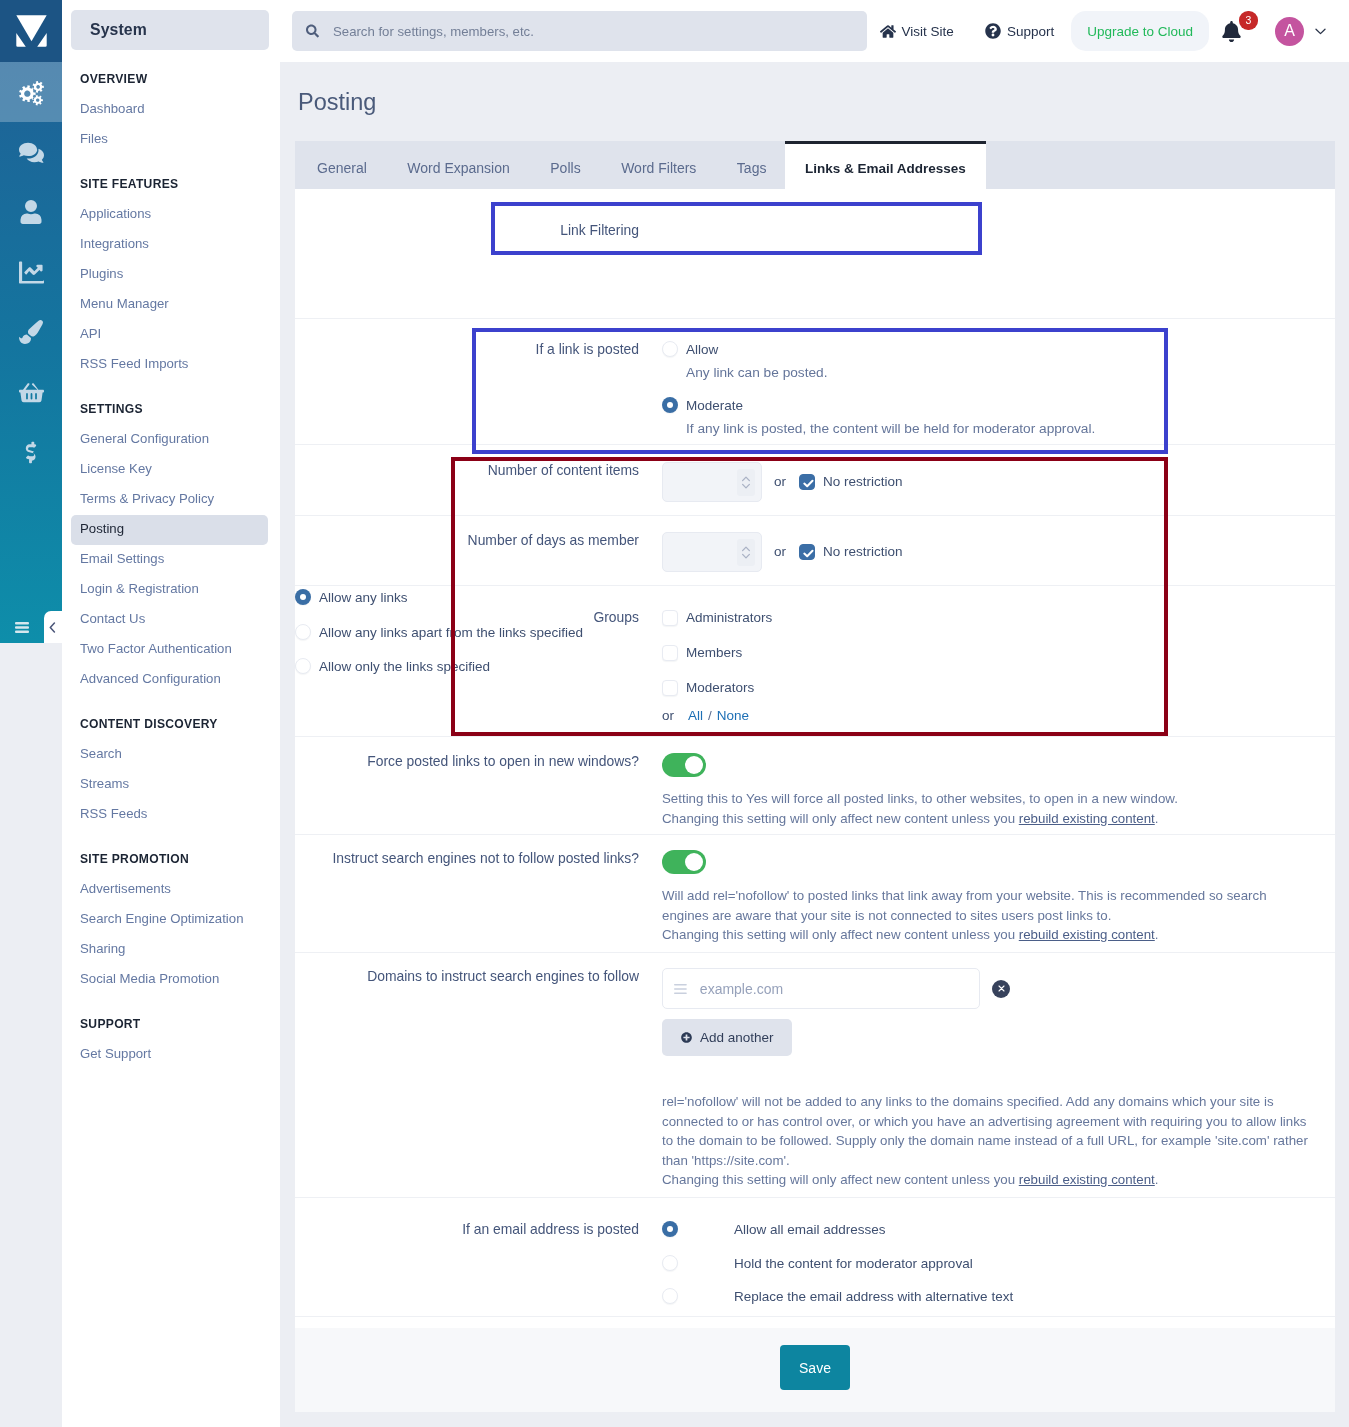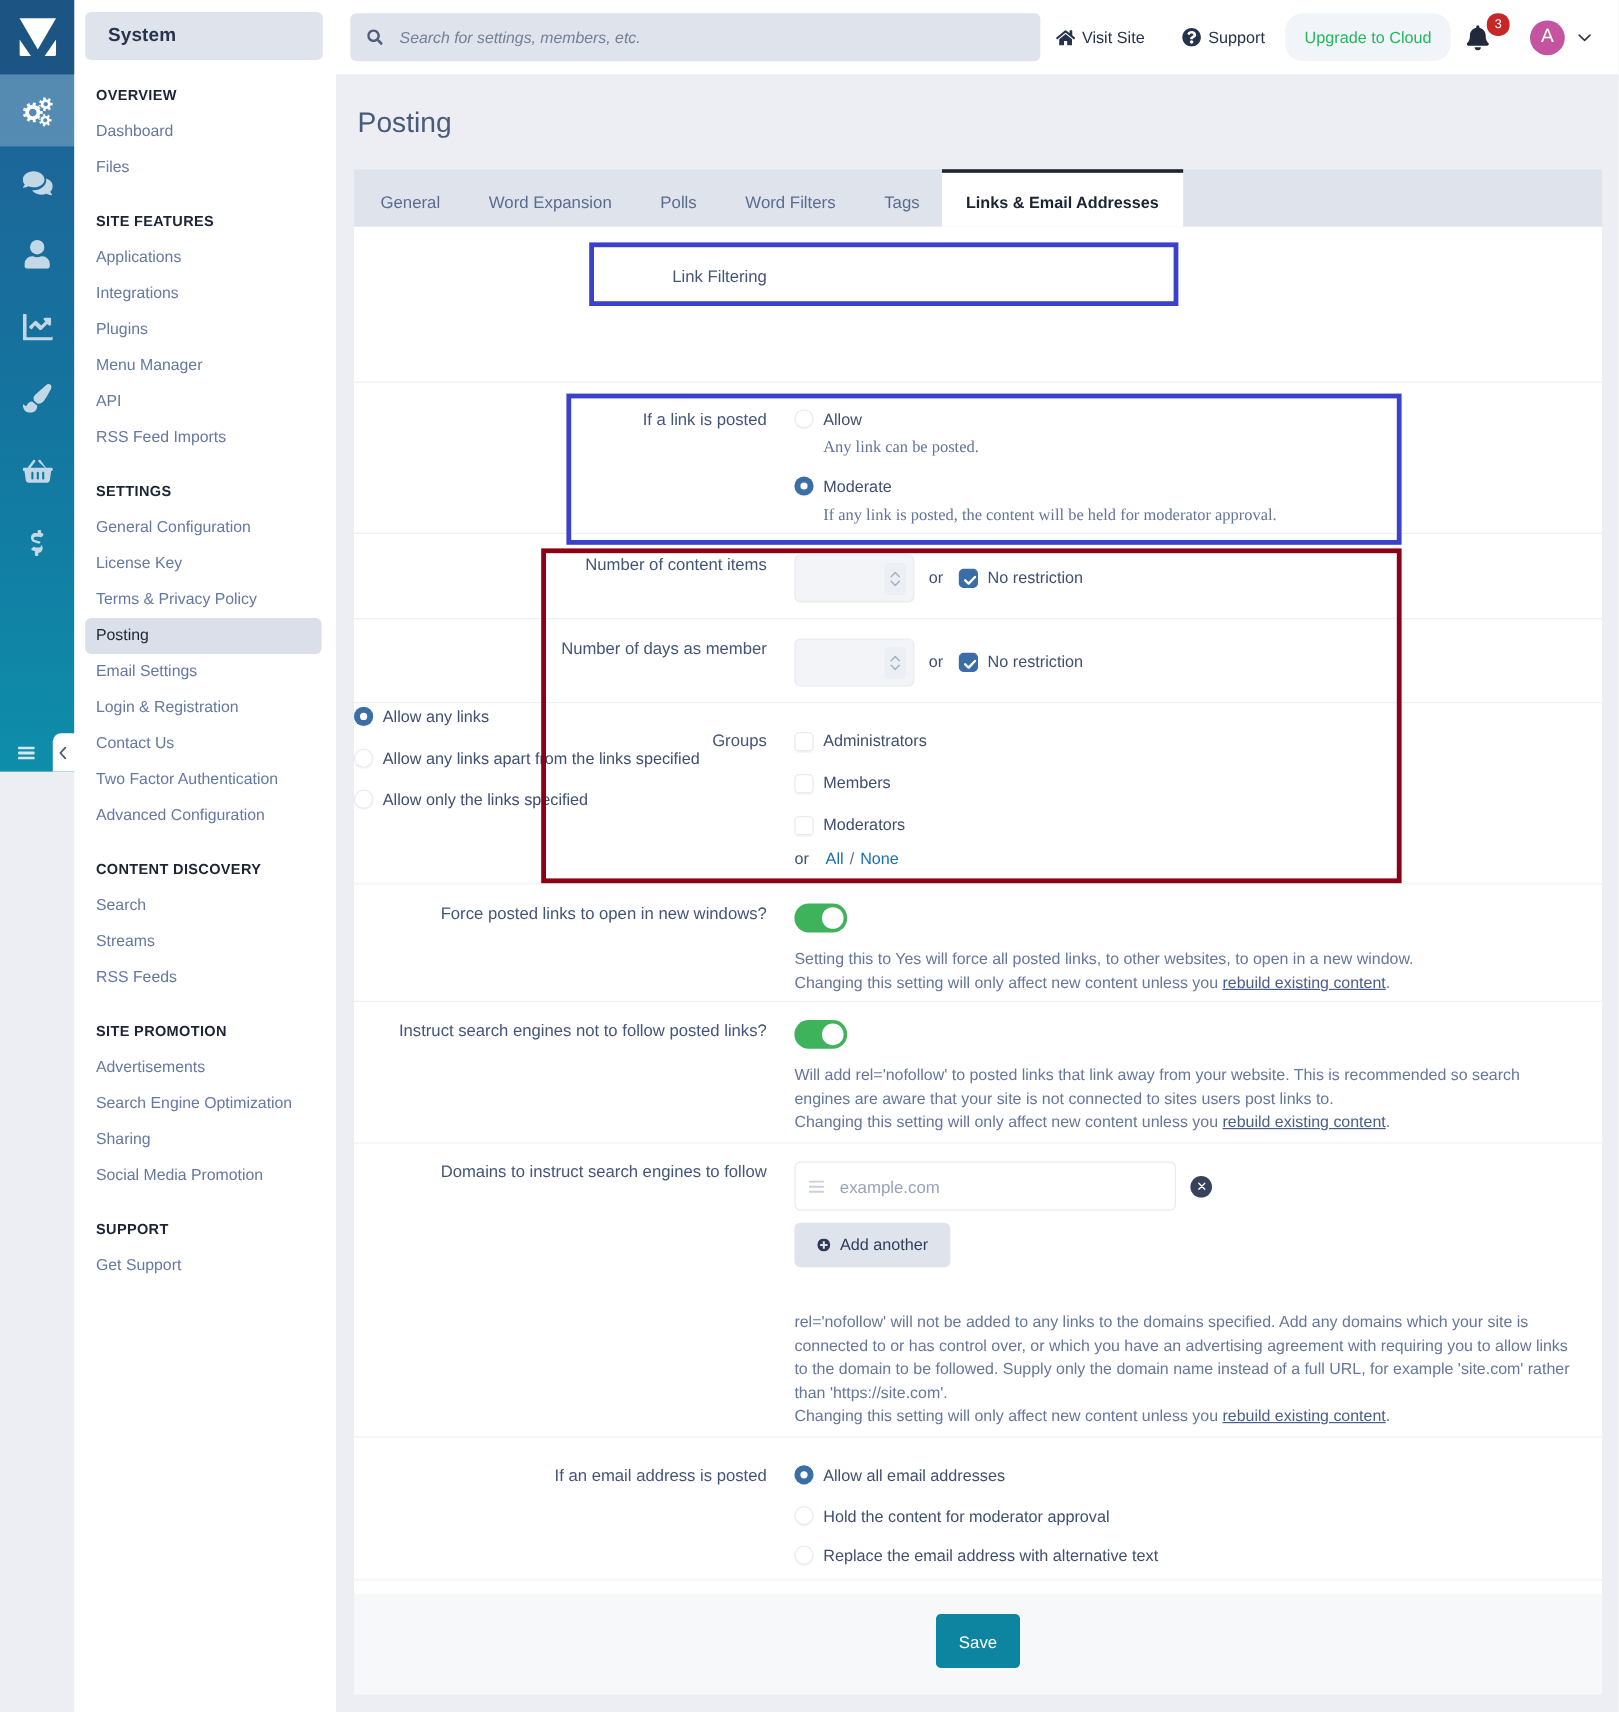--- a/index.html
+++ b/index.html
@@ -47,21 +47,21 @@
   .nav-link.active { background:#dadfe9; color:#1d2535; }
 
   
   .main { flex:1; display:flex; flex-direction:column; background:#eceef3; min-width:0; }
   .topbar { height:62px; background:#fff; display:flex; align-items:center; padding:0 12px 0 12px;
             flex:0 0 62px; }
   .search { flex:0 0 575px; height:40px; background:#dfe3ec; border-radius:5px; display:flex;
             align-items:center; padding:0 14px; margin-left:0px;}
   .search svg { fill:#4f5e7c; flex:0 0 13px; }
   .search input { border:0; background:transparent; outline:none; margin-left:12px;
-                  font-family:"Liberation Sans",sans-serif; font-size:13.2px; color:#b91c1c; width:100%;font-style:italic; }
+                  font-family:"Liberation Sans",sans-serif; font-size:13.2px; color:#b91c1c; width:100%; }
   .search input::placeholder { color:#737f97; }
   .topnav { display:flex; align-items:center; margin-left:auto; gap:0; }
   .topnav a { display:flex; align-items:center; gap:6px; text-decoration:none; color:#26334c;
               font-size:13.5px; padding:0 19px 0 12px; white-space:nowrap; }
   .topnav a[data-name=support-link] { padding:0 12px 0 12px; }
   .topnav a svg { fill:#26334c; flex:0 0 auto;}
   .upgrade { background:#f1f4f9; color:#21b95a !important; height:40px; border-radius:15px;
              display:flex; align-items:center; padding:0 16px !important; font-size:13.5px;
              margin-left:5px; margin-right:5px;}
   .bell { position:relative; padding:0 4px 0 8px; display:flex; align-items:center; }
@@ -99,24 +99,24 @@
   #rowForce         { height:98px;  padding-top:16px; }
   #rowNofollow      { height:118px; padding-top:15px; }
   #rowDomains       { height:245px; padding-top:15px; }
   #rowEmail         { height:119px; padding-top:23px; }
   .lbl { width:367px; flex:0 0 367px; text-align:right; padding-right:23px; font-size:13.9px;
          color:#44557a;}
   .fld { flex:1; min-width:0; }
 
   .opt { display:flex; align-items:flex-start; }
   #rowLinkFiltering .opt { margin-bottom:16.5px; }
-  #rowEmail .opt { margin-bottom:15.5px; }
+  #rowEmail .opt { margin-bottom:15.5px;gap:48px; }
   #rowGroups .opt { margin-bottom:17px; }
   .opt-txt { font-size:13.5px; color:#3e4f70; margin-left:8px; line-height:18px; }
-  .opt-desc { font-size:13.7px; color:#64759a; margin:6px 0 0 0; line-height:16px;font-family:Liberation Serif, serif;}
+  .opt-desc { font-size:13.7px; color:#64759a; margin:6px 0 0 0; line-height:16px;}
 
   .radio { width:16px; height:16px; border-radius:50%; border:1px solid #e8ebf2; background:#fff;
            flex:0 0 16px; box-shadow:0 1px 1px rgba(40,50,80,.05); }
   .radio.on { border:none; background:#3a6ea5; position:relative; }
   .radio.on::after { content:""; position:absolute; left:5px; top:5px; width:6px; height:6px;
                      border-radius:50%; background:#fff; }
 
   .cbx { width:16px; height:16px; border-radius:4px; border:1px solid #e8ebf2; background:#fff;
          flex:0 0 16px; box-shadow:0 1px 1px rgba(40,50,80,.05);}
   .cbx.on { background:#3b6ea6; border-color:#3b6ea6; position:relative; box-shadow:none;}

